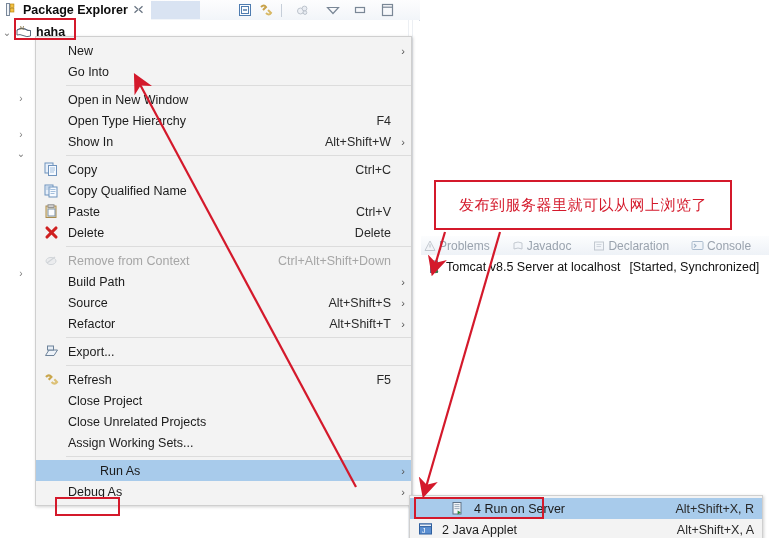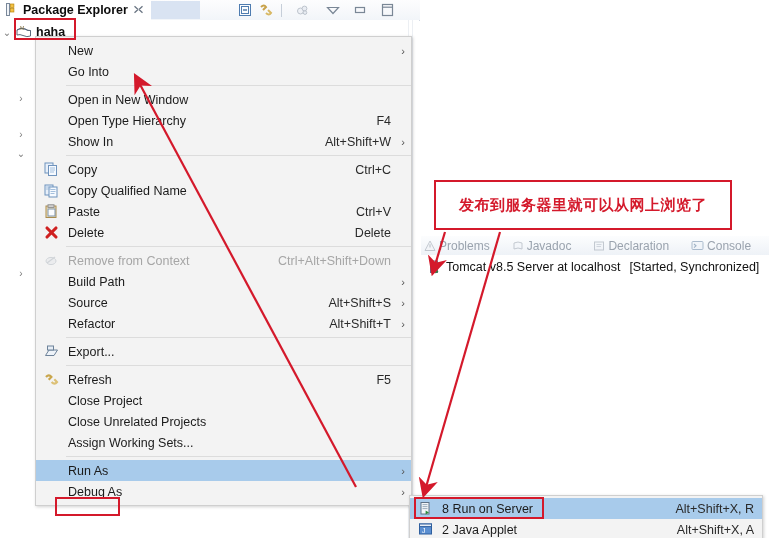--- a/index.html
+++ b/index.html
@@ -38,21 +38,21 @@
 
   
   #ctxmenu{left:35px;top:36px;width:375px;background:#f3f3f3;
     border:1px solid #cfcfcf;box-shadow:1px 1px 3px rgba(0,0,0,.18);}
   .mi{position:relative;height:21px;display:flex;align-items:center;font-size:12.5px;color:#1b1b1b;}
   .mi .mi-ico{width:30px;min-width:30px;display:flex;align-items:center;justify-content:center;}
   .mi .mi-lbl{flex:1;padding-left:2px;}
   .mi .mi-acc{color:#2a2a2a;font-size:12.5px;padding-right:4px;white-space:nowrap;}
   .mi .mi-arrow{width:16px;text-align:center;color:#555;font-size:11px;}
   .mi.disabled .mi-lbl,.mi.disabled .mi-acc{color:#a6a6a6;}
-  .mi.sel{background:#a8cbeb;}
+  .mi.sel{background:#a8cbeb;padding-left:32px;}
   .msep{height:1px;margin:3px 0 3px 30px;background:#dcdcdc;}
   #ctxmenu .menu-inner{padding:3px 0 3px 0;}
 
   
   #submenu{left:409px;top:495px;width:352px;background:#f3f3f3;border:1px solid #cfcfcf;
     box-shadow:1px 1px 3px rgba(0,0,0,.18);padding:2px 0;}
   #submenu .mi .mi-acc{padding-right:8px;}
 
   
   #rightpane{left:420px;top:0;width:349px;height:538px;background:#ffffff;}
@@ -61,21 +61,21 @@
     background:linear-gradient(to bottom,#fcfdfe,#eef2f7);}
   .vtab{display:flex;align-items:center;gap:3px;padding:0 3px;font-size:12px;color:#9aa3ae;white-space:nowrap;}
   .vtab.active{color:#1b1b1b;}
   #serverrow{position:absolute;left:0;top:20px;width:348px;height:21px;display:flex;align-items:center;gap:5px;
     padding-left:7px;background:#ffffff;font-size:12.5px;color:#111;}
 
   
   .redbox{position:absolute;border:2px solid #d4192b;box-sizing:border-box;}
   #ann-text{position:absolute;left:434px;top:180px;width:298px;height:50px;border:2px solid #d4192b;
     box-sizing:border-box;background:#ffffff;display:flex;align-items:center;justify-content:center;}
-  #ann-text span{color:#d4192b;font-weight:bold;font-size:15px;letter-spacing:.5px;
+  #ann-text span{color:#d4192b;font-weight:normal;font-size:15px;letter-spacing:.5px;
     font-family:"DejaVu Sans","Liberation Sans",sans-serif;}
   svg.overlay{position:absolute;left:0;top:0;width:769px;height:538px;pointer-events:none;}
 </style>
 </head>
 <body>
 
 <div class="abs" id="explorer">
 
   <div id="pe-tabbar">
     <div id="pe-tab-active-bg"></div>
@@ -423,21 +423,21 @@
 <div class="abs" id="submenu">
   <div id="sub-items">
       <div class="mi sel">
         <span class="mi-ico">
           <span class="icon"><svg width="15" height="15" viewBox="0 0 15 15">
               <rect x="3" y="1.5" width="8" height="11.5" fill="#f3f6f9" stroke="#5f7287"></rect>
               <path d="M4.5 3.6 H9.5 M4.5 5.6 H9.5 M4.5 7.6 H9.5" stroke="#92a3b5" stroke-width=".9"></path>
               <path d="M7.6 9.4 l3.4 2.1 -3.4 2.1 z" fill="#2f8a3d"></path>
             </svg></span>
         </span>
-        <span class="mi-lbl">8 Run on Server</span>
+        <span class="mi-lbl">4 Run on Server</span>
         <span class="mi-acc">Alt+Shift+X, R</span>
       </div>
       <div class="mi">
         <span class="mi-ico">
           <span class="icon"><svg width="15" height="15" viewBox="0 0 15 15">
               <rect x="1.5" y="2" width="12" height="10" fill="#5b8fd1" stroke="#2f5f9e"></rect>
               <rect x="1.5" y="2" width="12" height="2.6" fill="#e8eef6" stroke="#2f5f9e"></rect>
               <text x="4" y="10.6" font-size="7" fill="#ffffff" font-family="sans-serif">J</text>
             </svg></span>
         </span>

